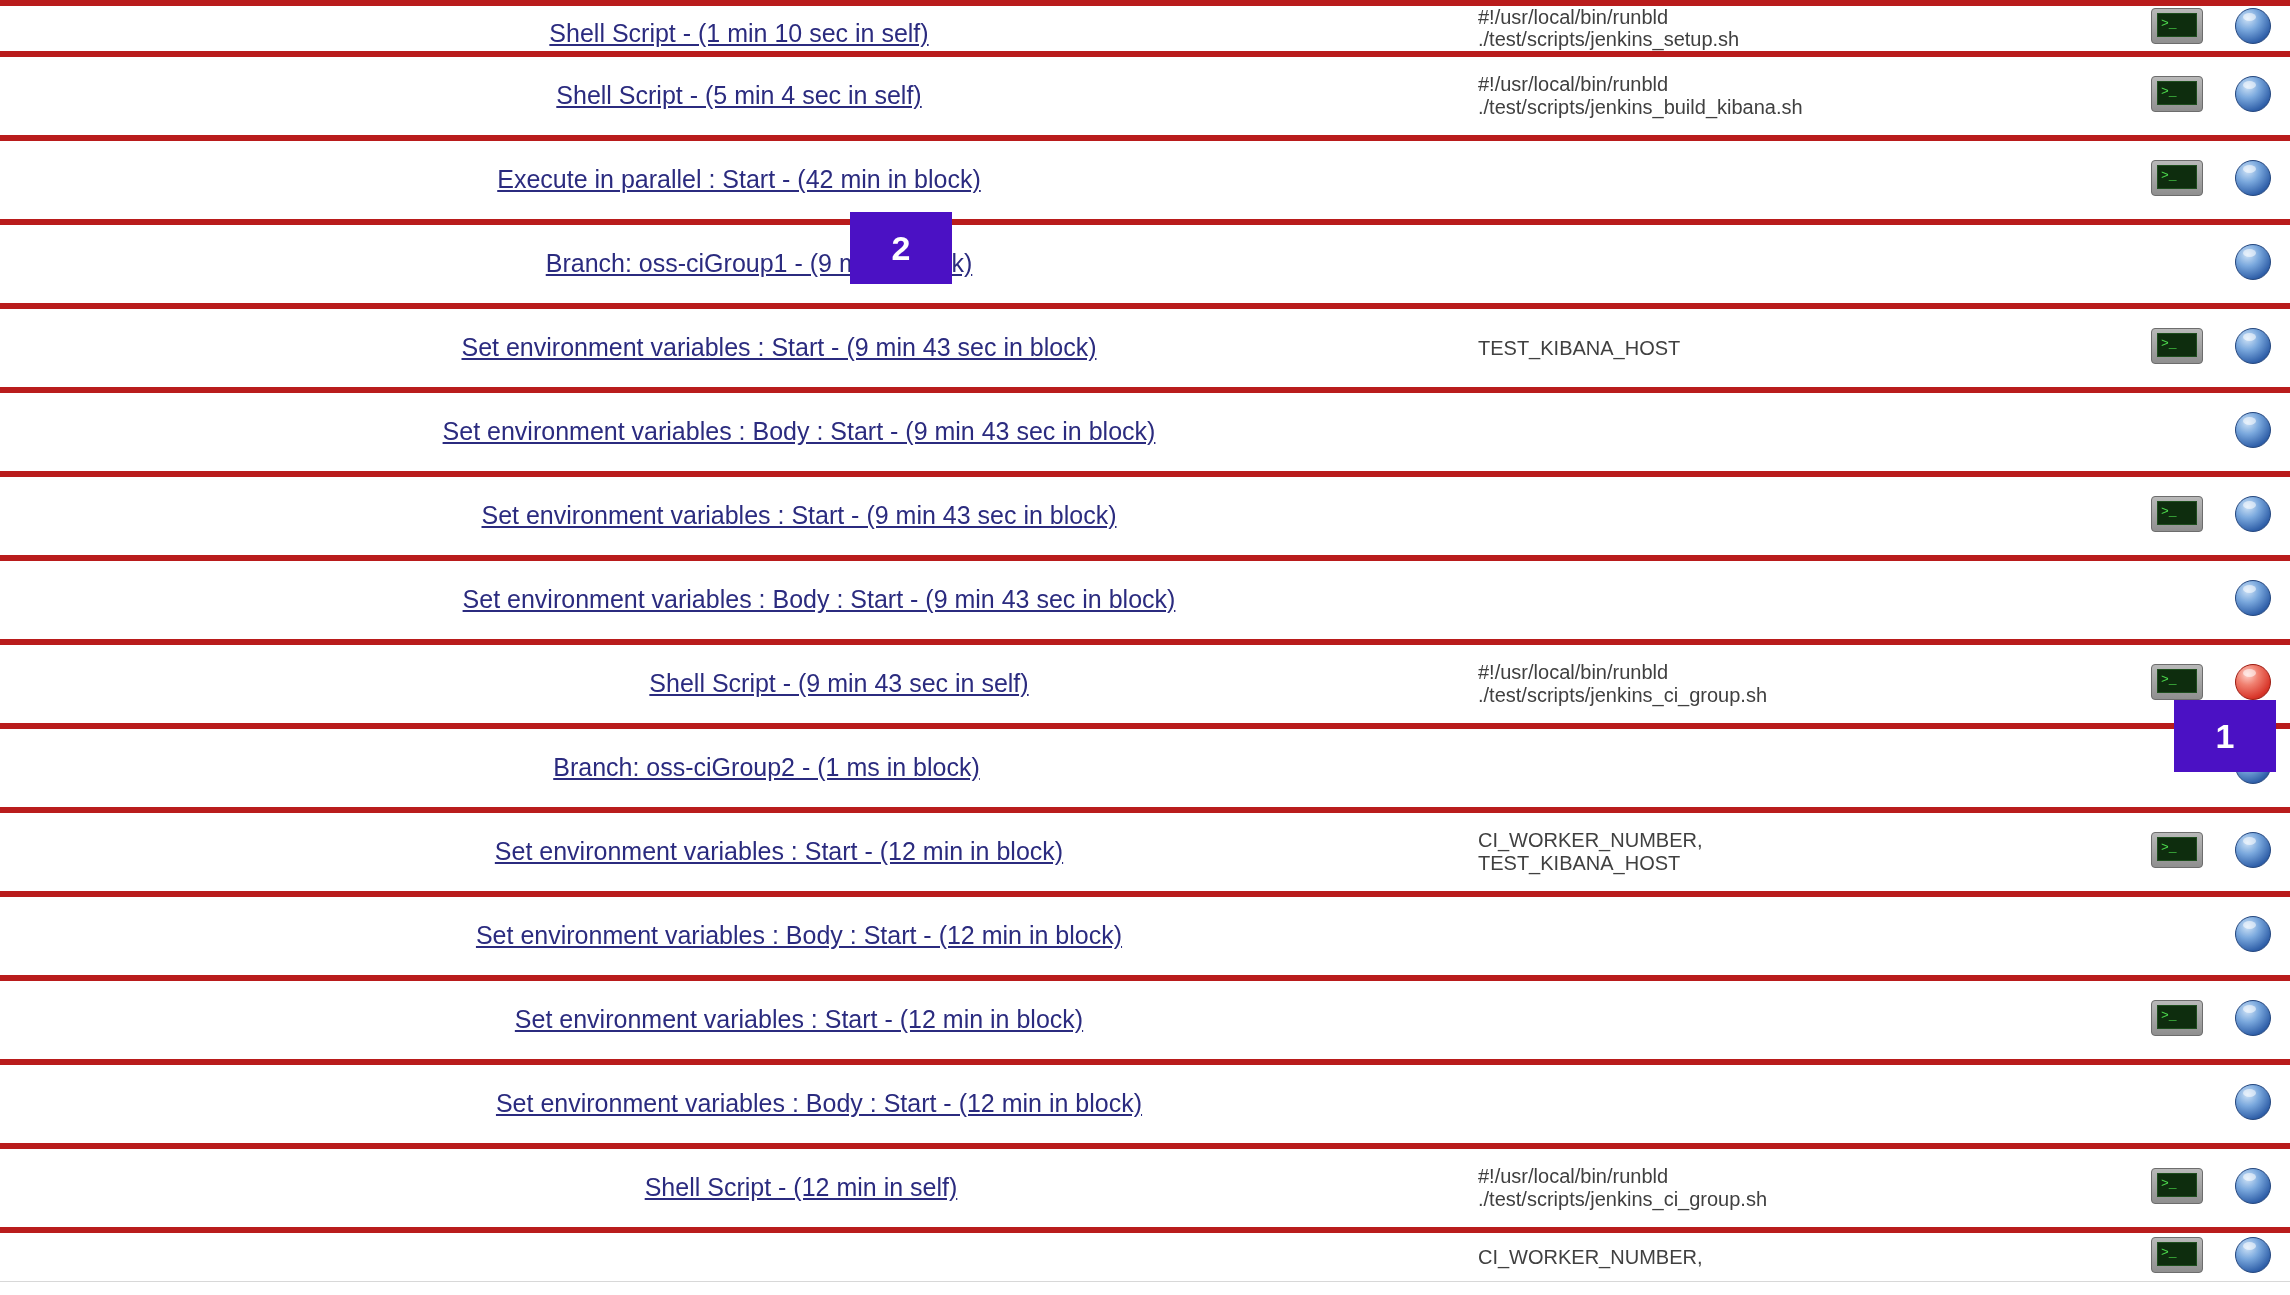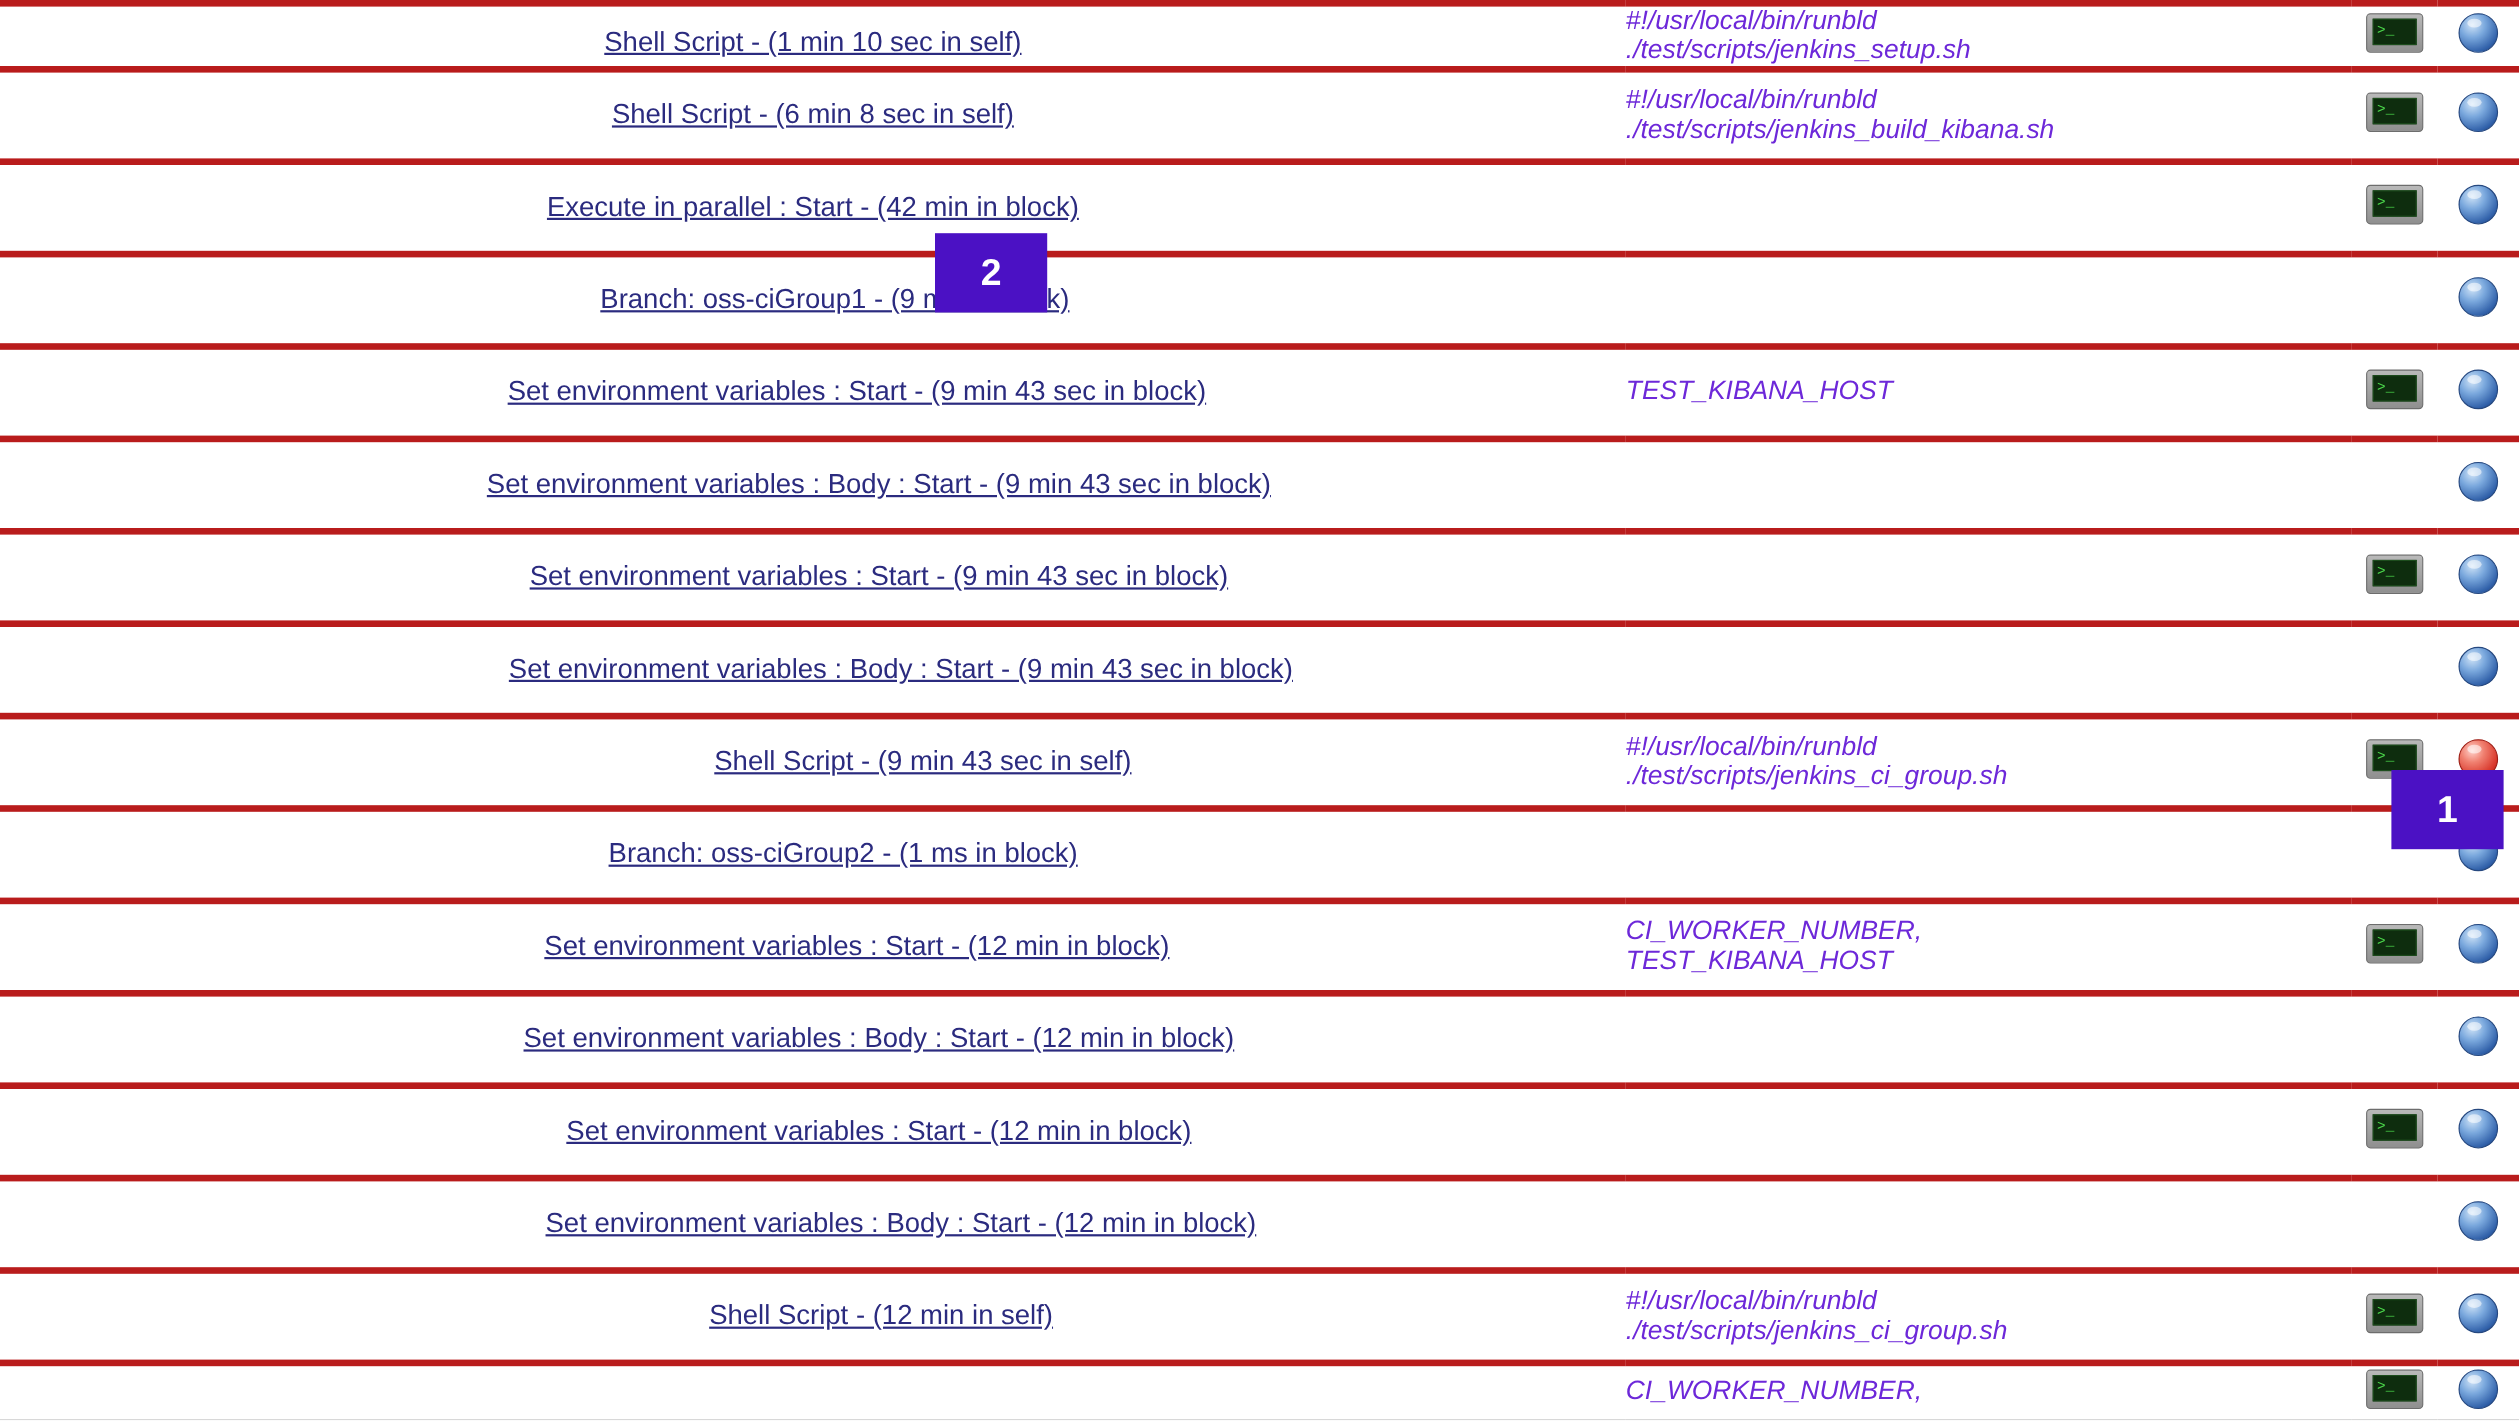--- a/index.html
+++ b/index.html
@@ -49,27 +49,26 @@
   }
   .step-link {
     color: #2b2b7f;
     text-decoration: underline;
     font-size: 25px;
     line-height: 1.25;
     white-space: nowrap;
     cursor: pointer;
   }
   .args-cell {
-    font-size: 24px;
-    color: #6d28d9;
+    font-size: 20px;
+    color: #404040;
     line-height: 1.12;
     padding-left: 6px;
     padding-right: 10px;
     white-space: pre-line;
-    font-style: italic;
   }
   .console-cell, .status-cell {
     text-align: center;
   }
   
   .console-icon {
     display: inline-block;
     width: 52px;
     height: 36px;
     border-radius: 4px;
@@ -157,21 +156,21 @@
           </div>
         </td>
         <td class="args-cell">#!/usr/local/bin/runbld
 ./test/scripts/jenkins_setup.sh</td>
         <td class="console-cell"><span class="console-icon"></span></td>
         <td class="status-cell"><span class="ball blue"></span></td>
       </tr>
       <tr>
         <td>
           <div class="row-inner" style="padding-left: 0px;">
-            <span class="step-link">Shell Script - (6 min 8 sec in self)</span>
+            <span class="step-link">Shell Script - (5 min 4 sec in self)</span>
           </div>
         </td>
         <td class="args-cell">#!/usr/local/bin/runbld
 ./test/scripts/jenkins_build_kibana.sh</td>
         <td class="console-cell"><span class="console-icon"></span></td>
         <td class="status-cell"><span class="ball blue"></span></td>
       </tr>
       <tr>
         <td>
           <div class="row-inner" style="padding-left: 0px;">

